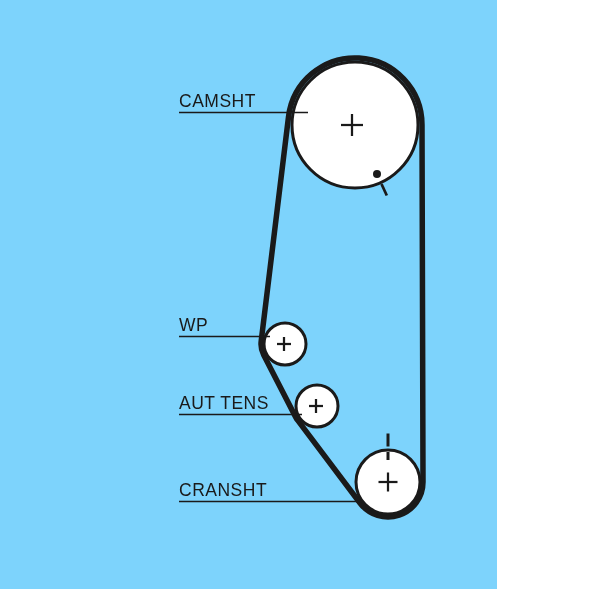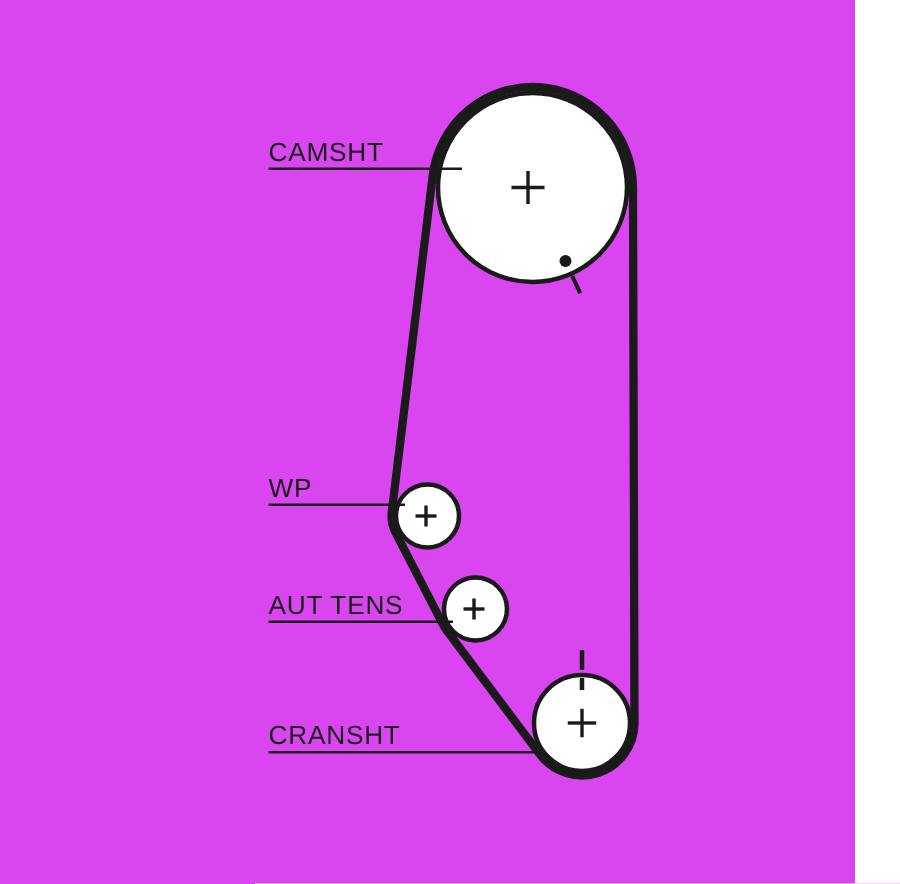--- a/index.html
+++ b/index.html
@@ -1,19 +1,19 @@
 <!DOCTYPE html>
 <html><head>
 <meta charset="utf-8">
 <style>
   html,body { margin:0; padding:0; background:#ffffff; }
   .stage {
     position:relative;
-    width:570px; height:589px;
-    background:#d946ef;
+    width:497px; height:589px;
+    background:#7dd3fc;
     overflow:hidden;
   }
   svg { display:block; }
   .belt {
     fill:none;
     stroke-width:5.5;
     stroke-linejoin:round;
     stroke-linecap:round;
   }
   .pulley {

